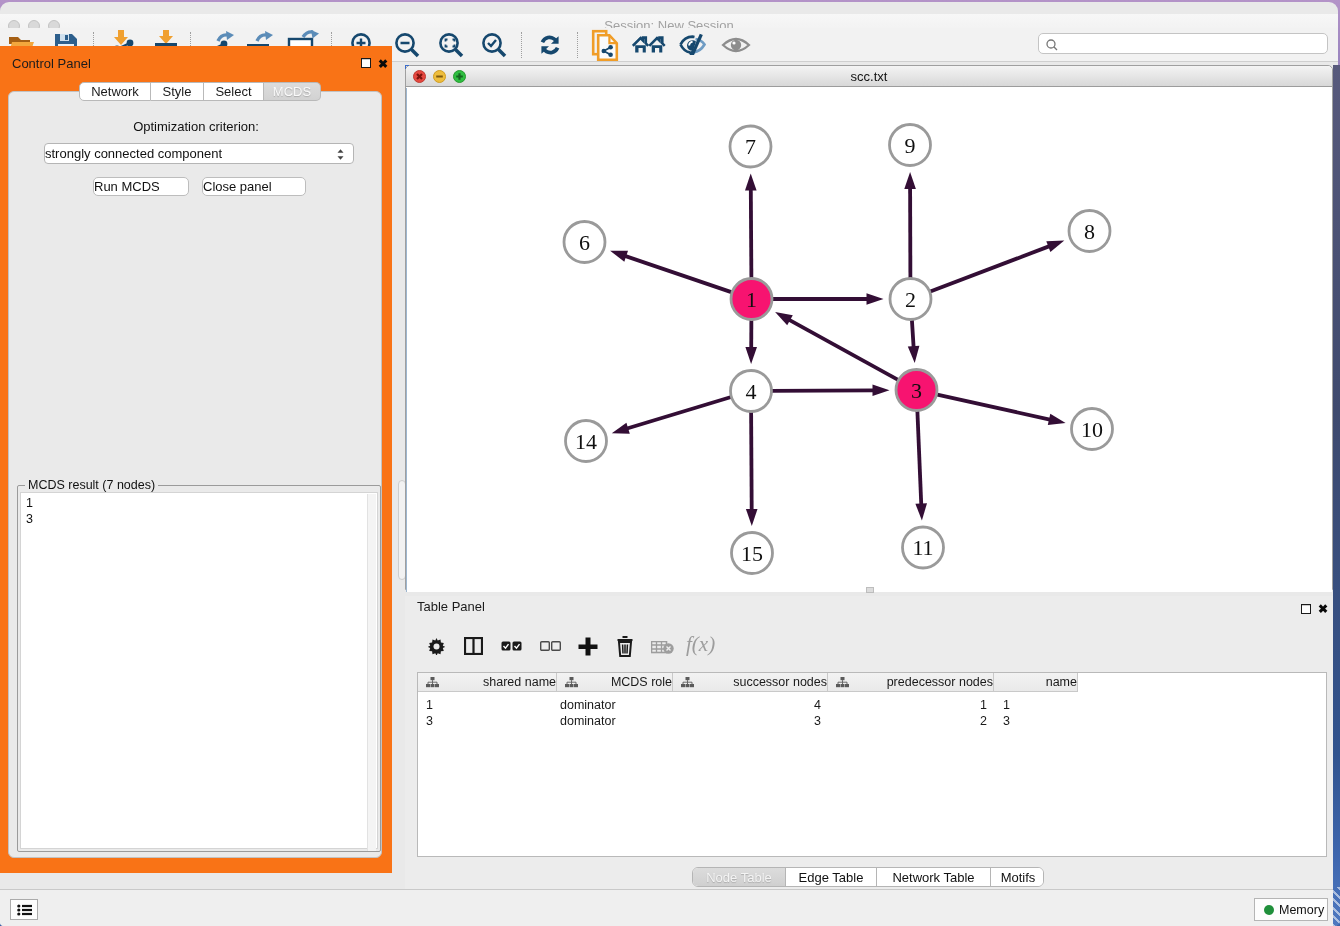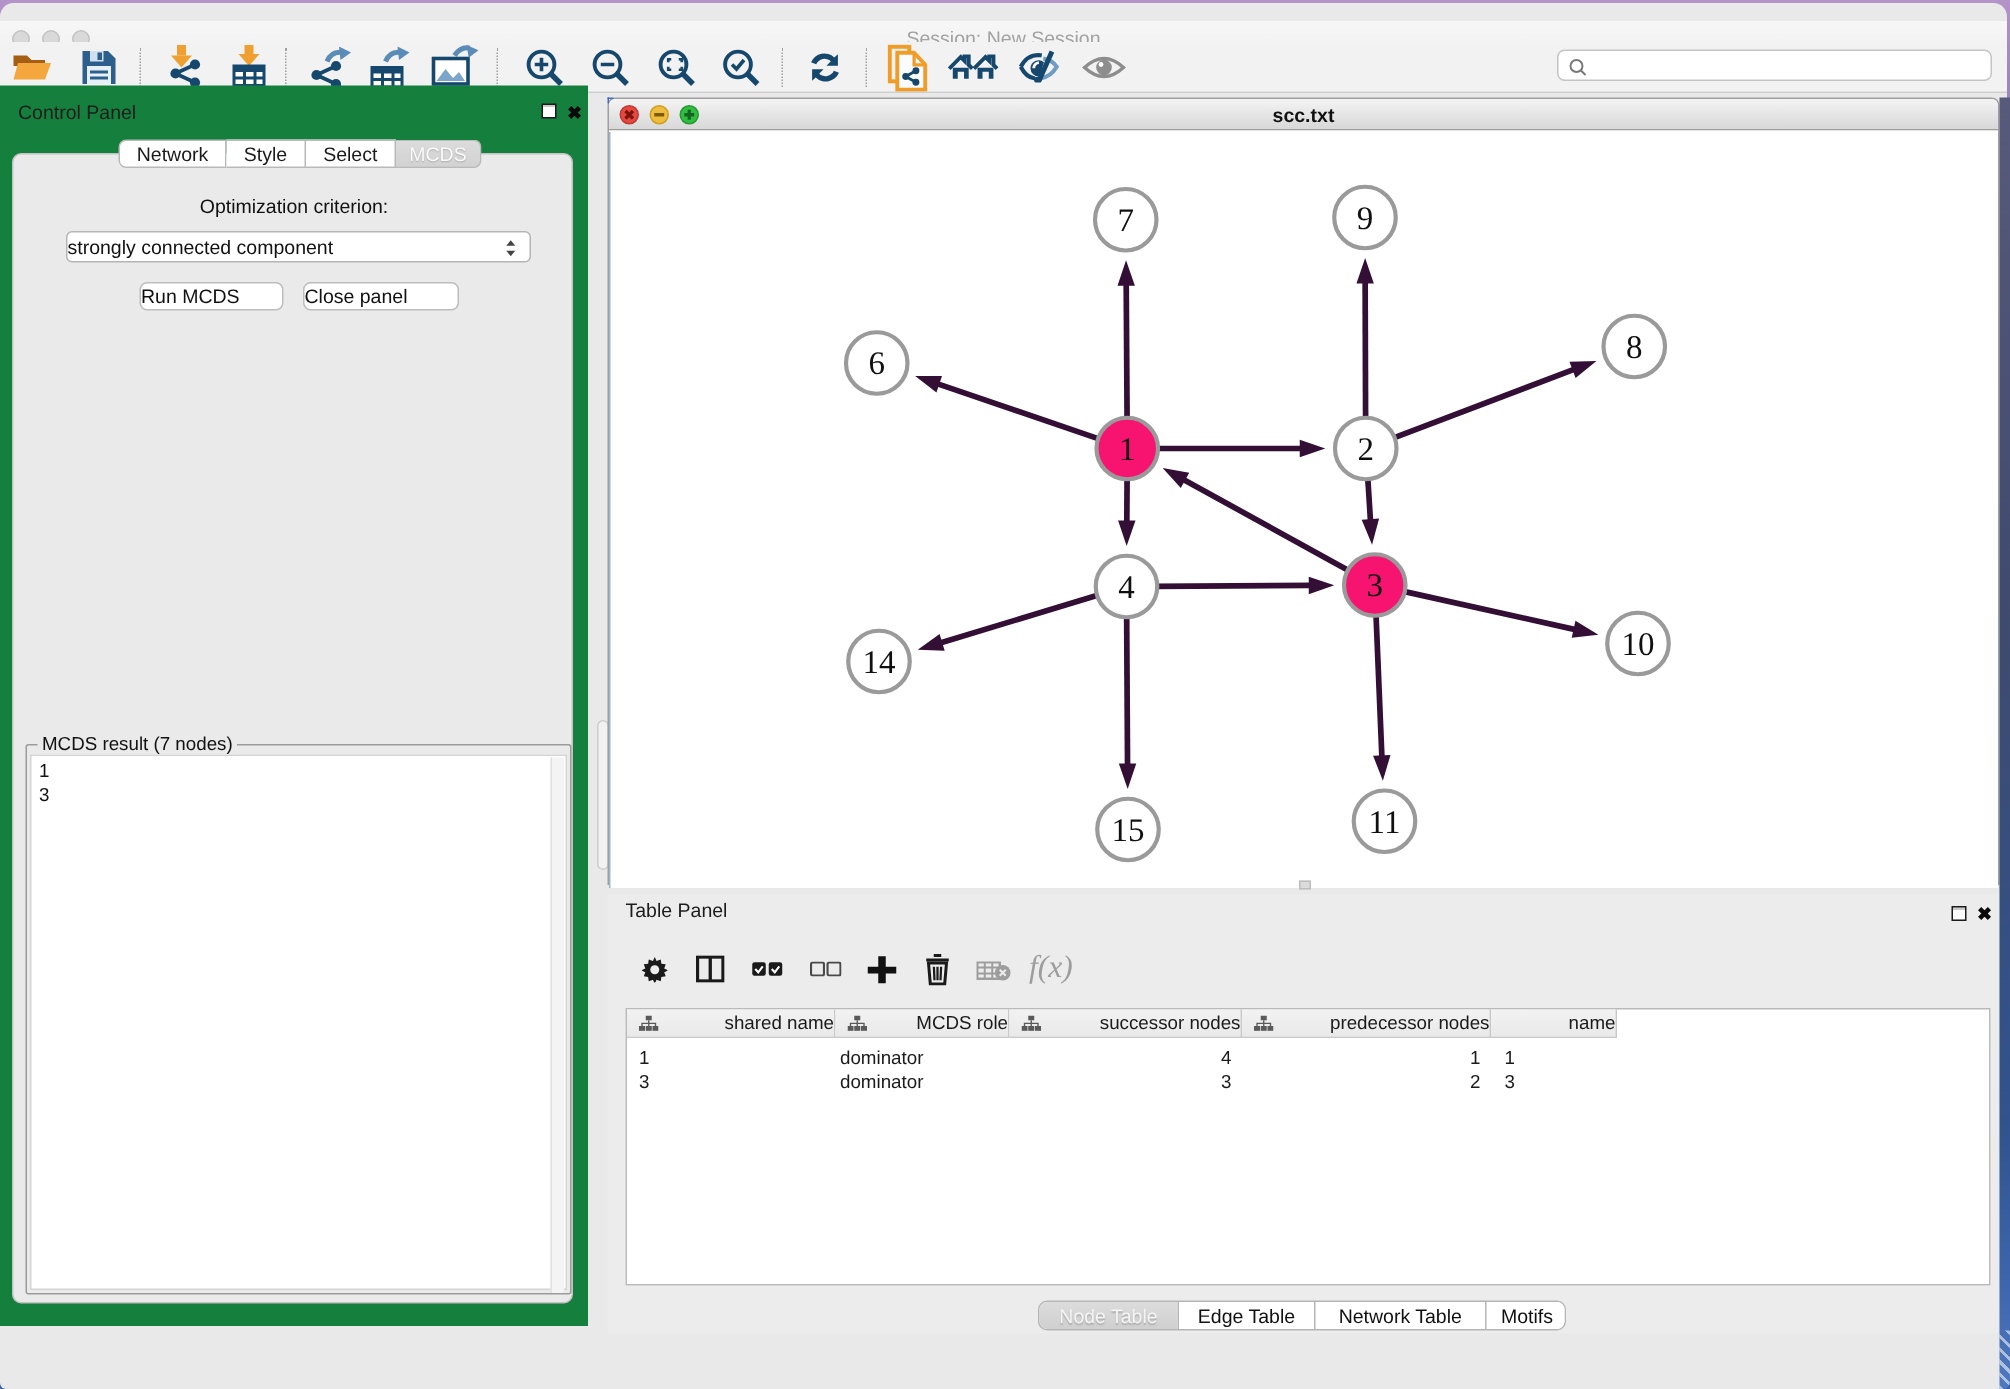--- a/index.html
+++ b/index.html
@@ -4,34 +4,34 @@
 html,body{width:1340px;height:926px;overflow:hidden}
 body{font-family:"Liberation Sans",sans-serif;background:linear-gradient(180deg,#b493c8 0%,#9c86c0 6%,#5f6aa8 45%,#31528e 75%,#3b62a8 100%);position:relative}
 .abs{position:absolute}
 #win{position:absolute;left:0;top:2px;width:1338px;height:924px;background:#e9e9e9;border-radius:9px 9px 4px 4px;overflow:hidden}
 #titlebar{position:absolute;left:0;top:12px;width:100%;height:28px;background:linear-gradient(#f7f7f7,#efefef);border-bottom:1px solid #d6d6d6}
 .tl{position:absolute;top:6px;width:12px;height:12px;border-radius:50%;background:#d9d9d9;border:1px solid #c3c3c3}
 #title{position:absolute;top:4px;left:0;width:100%;text-align:center;font-size:13px;color:#a2a2a2}
 #toolbar{position:absolute;left:0;top:26px;width:100%;height:34px;background:#f2f2f2;border-bottom:1px solid #cfcfcf}
 .sep{position:absolute;top:4px;height:26px;border-left:1px dotted #9f9f9f}
 #search{position:absolute;left:1038px;top:5px;width:290px;height:21px;background:#fff;border:1px solid #c4c4c4;border-radius:5px}
-#cpanel{position:absolute;left:0;top:55px;width:392px;height:827px;background:#15803d}
+#cpanel{position:absolute;left:0;top:44px;width:392px;height:827px;background:#f97316}
 .panehead{font-size:13px;color:#1c1c1c}
 .winbtn{position:absolute;width:10px;height:10px;border:1.5px solid #1a1a1a;background:linear-gradient(#c9c9c9 0 18%,#fdfdfd 18%)}
 .xbtn{position:absolute;font-size:12px;font-weight:bold;color:#0a0a0a;line-height:10px}
 #tabpane{position:absolute;left:8px;top:45px;width:374px;height:767px;border:1px solid #c2c2c2;border-radius:6px;background:#eaeaea}
 .tab{position:absolute;top:36px;height:19px;background:#fff;border:1px solid #b9b9b9;border-left:none;font-size:13px;text-align:center;line-height:18px;color:#1a1a1a;z-index:3}
 .btn{position:absolute;background:#fff;border:1px solid #bdbdbd;border-radius:5px;font-size:13px;color:#111;text-align:left}
 #fieldset{position:absolute;left:17px;top:439px;width:364px;height:367px;border:1px solid #9b9b9b;border-radius:2px}
 #fieldlegend{position:absolute;left:7px;top:-8px;background:#eaeaea;padding:0 3px;font-size:12.5px;color:#111;z-index:5}
 #fieldinner{position:absolute;left:2px;top:6px;width:358px;height:357px;background:#fff;border:1px solid #d4d4d4}
 #netwin{position:absolute;left:405px;top:63px;width:928px;height:525px;border:1px solid #9f9f9f;border-radius:5px 5px 0 0;background:#fff}
 #nettitle{position:absolute;left:0;top:0;width:100%;height:21px;background:linear-gradient(#f4f4f4,#d8d8d8);border-bottom:1px solid #9c9c9c;border-radius:5px 5px 0 0}
 .light{position:absolute;top:3.5px;width:13px;height:13px;border-radius:50%;box-sizing:border-box}
-#scctitle{position:absolute;top:3px;left:0;width:100%;text-align:center;font-size:13px;font-weight:bold;color:#111}
+#scctitle{position:absolute;top:3px;left:0;width:100%;text-align:center;font-size:13px;font-weight:normal;color:#111}
 #canvas svg{display:block}
 #canvas{position:absolute;left:0;top:22px;width:926px;height:504px;background:#fff;border-left:1px solid #9db6cf}
 #tpanel{position:absolute;left:405px;top:594px;width:928px;height:293px;background:#ececec}
 #ttable{position:absolute;left:12px;top:76px;width:910px;height:185px;background:#fff;border:1px solid #b9b9b9}
 .th{position:absolute;top:0;height:19px;background:linear-gradient(#f2f2f2,#e9e9e9);border-right:1px solid #c9c9c9;border-bottom:1px solid #c9c9c9;font-size:12.5px;color:#1a1a1a;text-align:right;line-height:19px}
 .td{position:absolute;font-size:12.5px;color:#1a1a1a;height:16px;line-height:16px}
 .seg{position:absolute;top:0;height:19px;background:#fff;font-size:13px;color:#111;text-align:center;line-height:19px;border-left:1px solid #b5b5b5}
 #statusbar{position:absolute;left:0;top:887px;width:1333px;height:37px;background:#efefef;border-top:1px solid #c9c9c9}
 #mdiright{position:absolute;left:1333px;top:65px;width:7px;height:861px;border-radius:0 0 5px 0;background:linear-gradient(180deg,#585a7c 0%,#3f4a6e 40%,#31538e 80%,#3e66ae 92%,#4f79c0 100%)}
 #mdistripe{position:absolute;left:1333px;top:887px;width:7px;height:39px;border-radius:0 0 5px 0;background:repeating-linear-gradient(45deg,rgba(255,255,255,0.55) 0 2px,rgba(255,255,255,0) 2px 6px)}
@@ -363,15 +363,30 @@
         <div class="td" style="left:410px;top:40px;width:159px;text-align:right">2</div>
         <div class="td" style="left:585px;top:40px">3</div>
       </div>
 <div class="abs" style="left:287px;top:271px;width:352px;height:20px;border:1px solid #b5b5b5;border-radius:6px;overflow:hidden;background:#fff">
         <div class="seg" style="left:0;width:92px;border-left:none;background:linear-gradient(#dcdcdc,#cfcfcf);color:#f4f4f4;text-shadow:0 1px 1px #aaa">Node Table</div>
         <div class="seg" style="left:92px;width:91px">Edge Table</div>
         <div class="seg" style="left:183px;width:114px">Network Table</div>
         <div class="seg" style="left:297px;width:55px">Motifs</div>
       </div>
 </div>
+ <div id="statusbar">
+<div class="abs" style="left:10px;top:9px;width:28px;height:21px;background:#fdfdfd;border:1px solid #ababab">
+ <svg class="abs" style="left:6px;top:4px" width="15" height="12" viewBox="0 0 15 12">
+  <circle cx="1.8" cy="2" r="1.6" fill="#111"></circle>
+          <circle cx="1.8" cy="6" r="1.6" fill="#111"></circle>
+          <circle cx="1.8" cy="10" r="1.6" fill="#111"></circle>
+  <rect x="5" y="0.9" width="10" height="2.2" fill="#111"></rect>
+          <rect x="5" y="4.9" width="10" height="2.2" fill="#111"></rect>
+          <rect x="5" y="8.9" width="10" height="2.2" fill="#111"></rect>
+ </svg>
+</div>
+<div class="abs" style="left:1254px;top:8px;width:74px;height:23px;background:#fdfdfd;border:1px solid #b5b5b5;font-size:12.5px;color:#111;line-height:22px">
+ <span style="display:inline-block;width:10px;height:10px;border-radius:50%;background:#1f8f3a;margin:0 5px 0 9px;vertical-align:-1px"></span>Memory
+</div>
+</div>
 </div>
 <div id="mdiright"></div>
 <div id="mdistripe"></div>
 
 </body></html>

